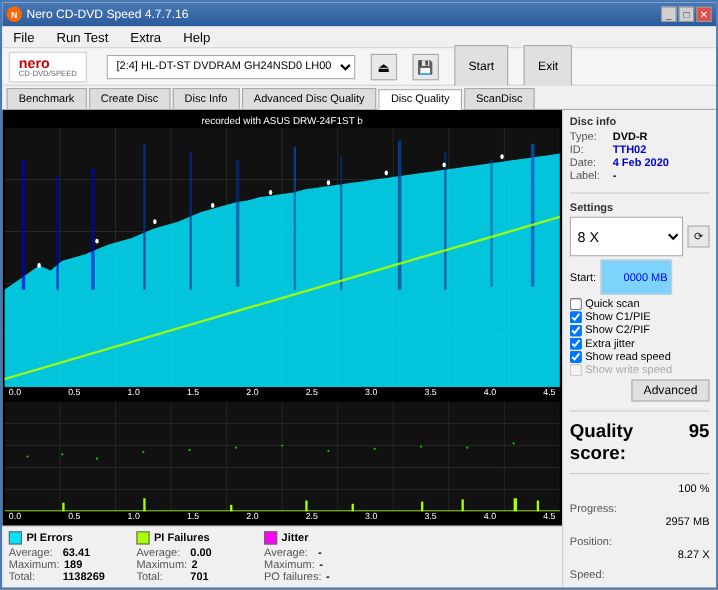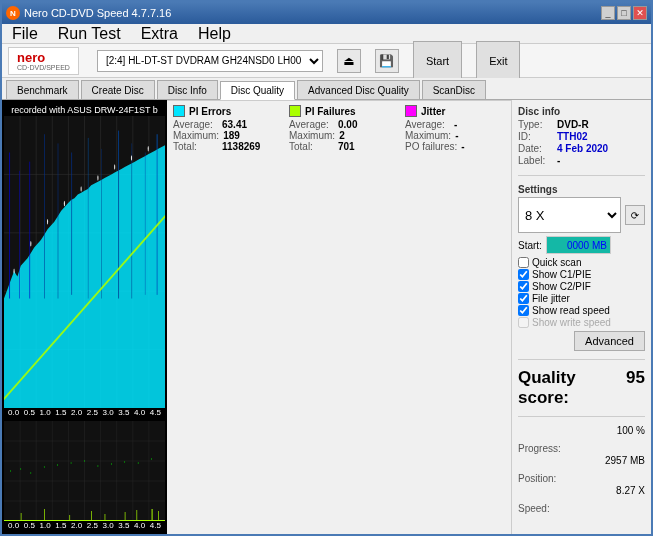--- a/index.html
+++ b/index.html
@@ -24,21 +24,21 @@
     
     
     .menu-bar {
       background: #f0f0f0;
       border-bottom: 1px solid #ccc;
       height: 20px;
       display: flex;
       align-items: center;
       padding: 0 4px;
       gap: 8px;
-      font-size: 16px;
+      font-size: 12px;
     }
     .menu-item { padding: 2px 6px; cursor: pointer; }
     
     
     .toolbar {
       background: #f5f5f5;
       border-bottom: 1px solid #ccc;
       height: 34px;
       display: flex;
       align-items: center;
@@ -143,23 +143,23 @@
     .speed-select {
       background: white;
       border: 1px solid #aaa;
       height: 36px;
       font-size: 13px;
       flex: 1;
       padding: 0 2px;
     }
     
     .mb-input {
-      background: #14b8a6;
+      background: #7dd3fc;
       border: 1px solid #ccc;
-      height: 18px;
+      height: 32px;
       font-size: 10px;
       width: 65px;
       padding: 0 3px;
       text-align: right;
       color: blue;
     }
     
     .checkbox-row {
       display: flex;
       align-items: center;
@@ -243,21 +243,21 @@
     
     .content-area {
       display: flex;
       flex: 1;
       overflow: hidden;
     }
     
     .charts-and-stats {
       flex: 1;
       display: flex;
-      flex-direction: row;
+      flex-direction: column;
     }
   </style>
 </head>
 <body>
 
 <div class="app-window">
 
   <div class="title-bar">
     <div class="title-bar-left">
       <div class="title-bar-icon">N</div>
@@ -290,22 +290,22 @@
     <div class="toolbar-icon-btn">⏏</div>
     <div class="toolbar-icon-btn">💾</div>
     <button class="toolbar-btn">Start</button>
     <button class="toolbar-btn">Exit</button>
   </div>
 
   <div class="tabs">
     <div class="tab">Benchmark</div>
     <div class="tab">Create Disc</div>
     <div class="tab">Disc Info</div>
+    <div class="tab">Advanced Disc Quality</div>
     <div class="tab active">Disc Quality</div>
-    <div class="tab">Advanced Disc Quality</div>
     <div class="tab">ScanDisc</div>
   </div>
 
   <div class="content-area">
 
     <div class="charts-and-stats">
 
       <div style="flex:1;background:#000;display:flex;flex-direction:column;padding:4px 2px;">
         <div style="color:white;font-size:9px;text-align:center;padding:1px 0;">recorded with ASUS   DRW-24F1ST  b</div>
 
@@ -557,21 +557,21 @@
         <div class="checkbox-row">
           <input type="checkbox" checked="" style="">
           <span>Show C1/PIE</span>
         </div>
         <div class="checkbox-row">
           <input type="checkbox" checked="" style="">
           <span>Show C2/PIF</span>
         </div>
         <div class="checkbox-row">
           <input type="checkbox" checked="" style="">
-          <span>File jitter</span>
+          <span>Extra jitter</span>
         </div>
         <div class="checkbox-row">
           <input type="checkbox" checked="" style="">
           <span>Show read speed</span>
         </div>
         <div class="checkbox-row">
           <input type="checkbox" disabled="" style="">
           <span style="color:#aaa;">Show write speed</span>
         </div>
 

